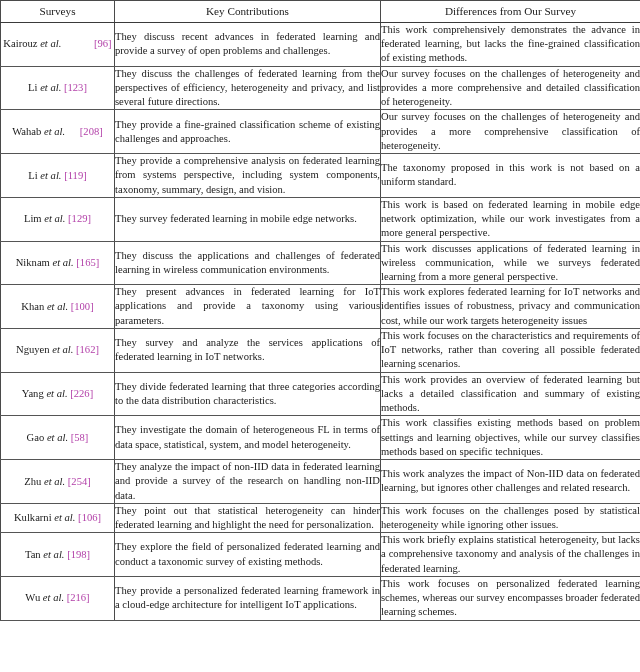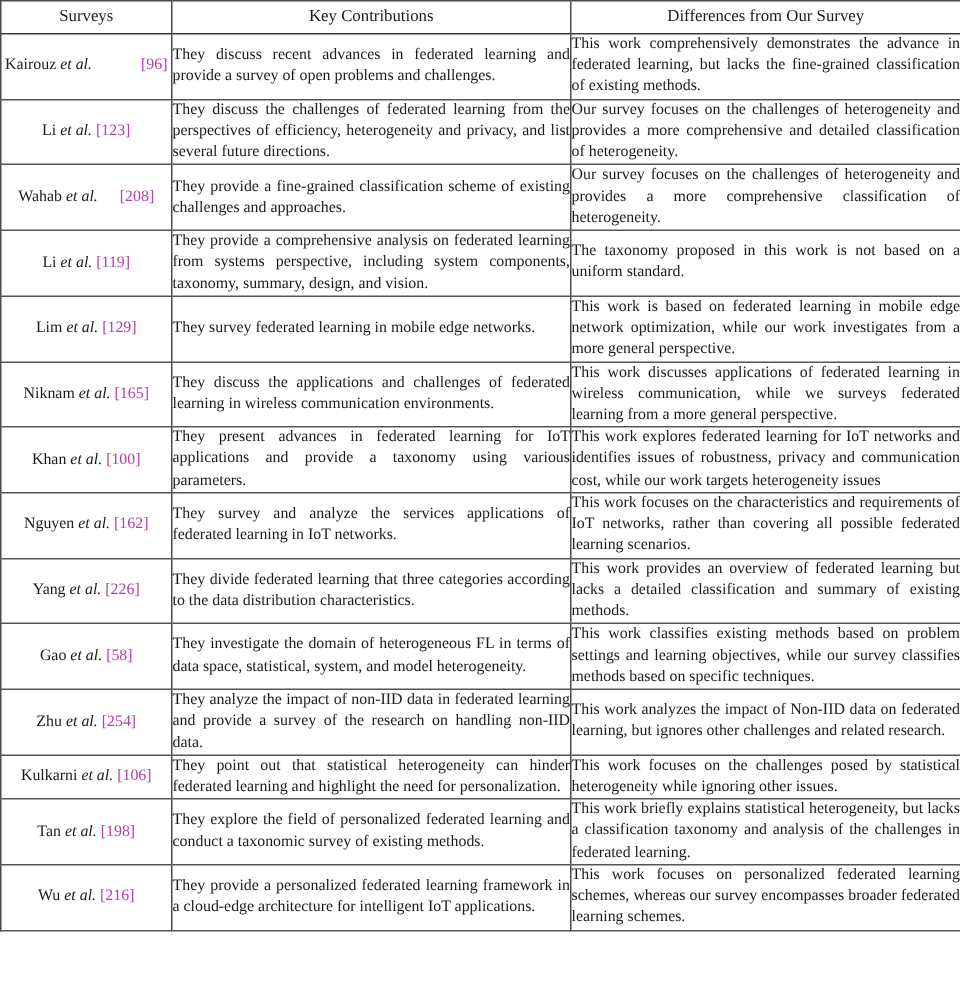--- a/index.html
+++ b/index.html
@@ -185,21 +185,21 @@
           <td class="body">
             <p>This work focuses on the challenges posed by statistical heterogeneity while ignoring other issues.</p>
           </td>
         </tr>
         <tr class="row">
           <td class="surveys"><span>Tan</span> <span class="it">et al.</span> <span class="cite" style="color: rgb(178, 63, 168); text-align: center;">[198]</span></td>
           <td class="body">
             <p>They explore the field of personalized federated learning and conduct a taxonomic survey of existing methods.</p>
           </td>
           <td class="body">
-            <p>This work briefly explains statistical heterogeneity, but lacks a classification taxonomy and analysis of the challenges in federated learning.</p>
+            <p>This work briefly explains statistical heterogeneity, but lacks a comprehensive taxonomy and analysis of the challenges in federated learning.</p>
           </td>
         </tr>
         <tr class="row">
           <td class="surveys"><span>Wu</span> <span class="it">et al.</span> <span class="cite" style="color: rgb(178, 63, 168);">[216]</span></td>
           <td class="body">
             <p>They provide a personalized federated learning framework in a cloud-edge architecture for intelligent IoT applications.</p>
           </td>
           <td class="body">
             <p>This work focuses on personalized federated learning schemes, whereas our survey encompasses broader federated learning schemes.</p>
           </td>

